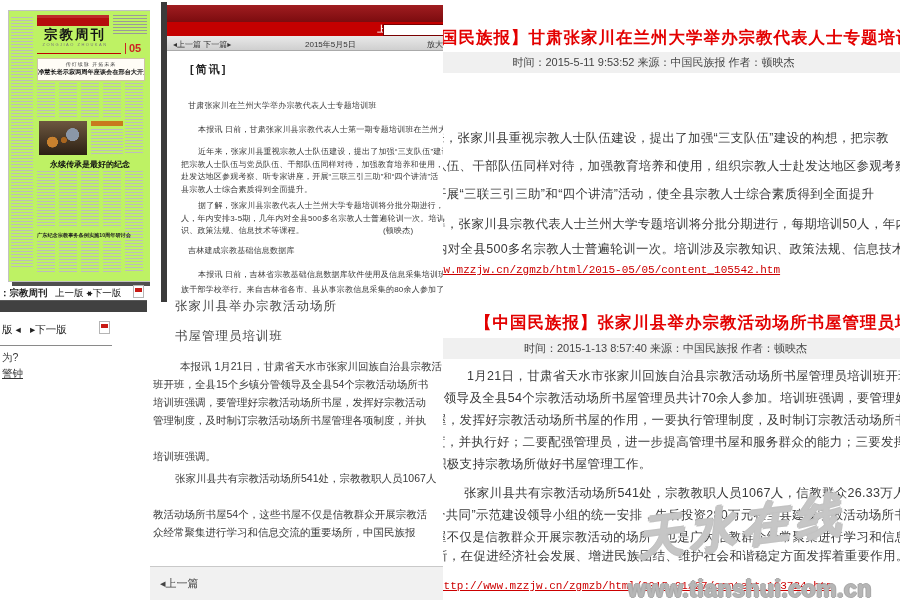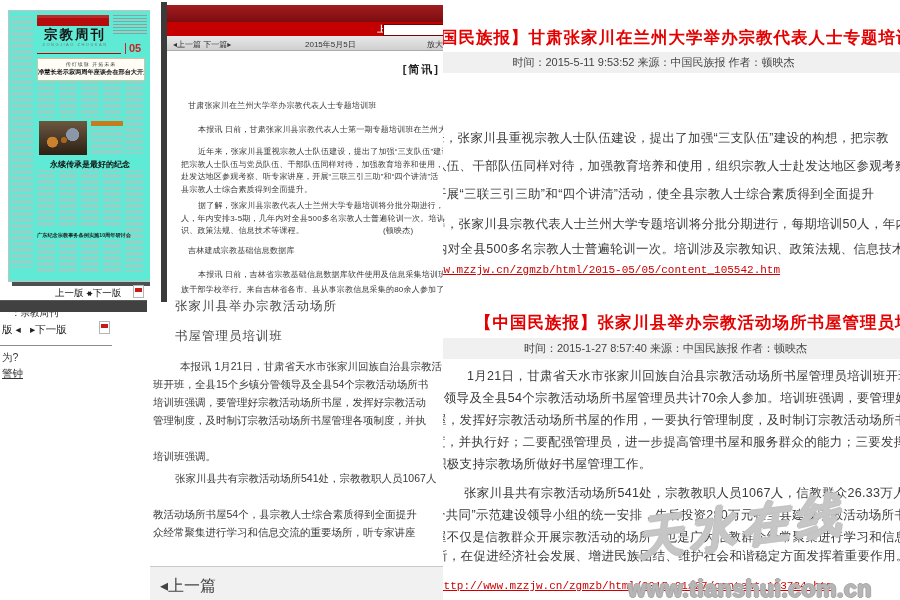--- a/index.html
+++ b/index.html
@@ -5,21 +5,21 @@
   html,body{margin:0;padding:0;background:#fff;}
   #stage{position:relative;width:900px;height:600px;overflow:hidden;background:#fff;
          font-family:"Liberation Sans","DejaVu Sans",sans-serif;}
   .pane{position:absolute;top:0;height:600px;overflow:hidden;}
   #left-pane{left:0;width:158px;z-index:1;background:#fff;}
   #mid-pane{left:150px;width:296px;z-index:2;background:#fff;}
   #right-pane{left:443px;width:457px;z-index:3;background:#fff;}
   .abs{position:absolute;}
 
   
-  #paper{position:absolute;left:8px;top:10px;width:144px;height:270px;background:#5eead4;
+  #paper{position:absolute;left:8px;top:10px;width:144px;height:270px;background:#bef264;
          border:1px solid #c2c2c2;box-shadow:4px 4px 0 #4f4f4f;}
   .stripes{background:repeating-linear-gradient(to bottom,#bdbdbd 0 1px,transparent 1px 3px);}
   .stripes-d{background:repeating-linear-gradient(to bottom,#9a9a9a 0 1px,transparent 1px 3px);}
   #masthead-red{position:absolute;left:28px;top:4px;width:72px;height:11px;background:#b50d0d;
     box-shadow:inset 0 3px 0 rgba(255,255,255,.12);}
   #masthead{position:absolute;left:24px;top:15px;width:84px;text-align:center;
     font-family:"DejaVu Serif","Liberation Serif",serif;font-weight:800;font-size:13.5px;
     letter-spacing:2px;color:#151515;}
   #pinyin{position:absolute;left:24px;top:31px;width:84px;text-align:center;font-size:4px;
     color:#777;letter-spacing:1.5px;}
@@ -56,28 +56,28 @@
   #mid-bar1{position:absolute;left:17px;top:5px;right:0;height:17px;
     background:linear-gradient(#a01d20,#7c0c0f);}
   #mid-bar2{position:absolute;left:17px;top:22px;right:0;height:14px;background:#c40000;}
   #prev-issue{position:absolute;left:193px;top:2px;width:60px;text-align:center;color:#fff;
     font-size:8.5px;font-weight:bold;}
   #mid-search{position:absolute;left:216px;top:1.5px;width:78px;height:10px;background:#fff;
     border:1px solid #7a0000;}
   #mid-toolbar{position:absolute;left:17px;top:36px;right:0;height:14px;
     background:linear-gradient(#e9e9e9,#cfcfcf);border-bottom:1px solid #aaa;font-size:8px;color:#333;}
   #mid-toolbar span{position:absolute;top:3px;white-space:nowrap;text-align:right;}
-  #mid-title{position:absolute;left:40px;top:62px;width:250px;text-align:right;
+  #mid-title{position:absolute;left:40px;top:62px;width:250px;text-align:left;
     font-size:11px;font-weight:bold;color:#222;letter-spacing:2px;}
   .ml{position:absolute;font-size:8px;color:#3a3a3a;white-space:nowrap;letter-spacing:.2px;}
   .mh{position:absolute;font-size:12.5px;color:#4a4a4a;white-space:nowrap;letter-spacing:1px;}
   .mb{position:absolute;font-size:10.5px;color:#3a3a3a;white-space:nowrap;}
   #mid-footer{position:absolute;left:0;right:0;top:566px;height:34px;background:#f1f1f1;
     border-top:1px solid #c9c9c9;}
-  #mid-footer span{position:absolute;left:10px;top:9px;font-size:16px;color:#444;}
+  #mid-footer span{position:absolute;left:10px;top:9px;font-size:11px;color:#444;}
 
   
   .rtitle{position:absolute;font-size:16.5px;font-weight:bold;color:#e30000;white-space:nowrap;
     letter-spacing:1px;}
   .rmeta{position:absolute;left:0;right:0;height:21px;background:#f0f0f0;}
   .rmeta span{display:block;text-align:center;font-size:11px;color:#444;line-height:21px;white-space:nowrap;}
   .rl{position:absolute;font-size:12.5px;color:#3a3a3a;white-space:nowrap;letter-spacing:.3px;}
   .rurl{position:absolute;font-family:"Liberation Mono","DejaVu Sans Mono",monospace;
     font-size:11px;color:#cc0000;text-decoration:underline;white-space:nowrap;cursor:pointer;}
 
@@ -122,21 +122,21 @@
       <div class="abs stripes" style="left:94px;top:160px;width:18px;height:56px;"></div>
       <div class="abs stripes" style="left:116px;top:160px;width:18px;height:100px;"></div>
       <div id="headline3">广东纪念宗教事务条例实施10周年研讨会</div>
       <div class="abs stripes" style="left:28px;top:230px;width:18px;height:32px;"></div>
       <div class="abs stripes" style="left:50px;top:230px;width:18px;height:32px;"></div>
       <div class="abs stripes" style="left:72px;top:230px;width:18px;height:32px;"></div>
       <div class="abs stripes" style="left:94px;top:230px;width:18px;height:32px;"></div>
     </div>
 
     <div class="lnav" style="top:287px;">
-      <span style="left:11px;font-weight:normal;margin-top:20px;">：宗教周刊</span>
+      <span style="left:0;font-weight:bold;">：宗教周刊</span>
       <span style="left:55px;">上一版 ◂</span>
       <span style="left:88px;">▸下一版</span>
       <span style="left:133px;top:-2px;">
           <span class="pdf-icon"></span>
         </span>
     </div>
     <div id="darkbar"></div>
     <div class="lnav" style="top:323px;font-size:10.5px;">
       <span style="left:2px;">版 ◂</span>
       <span style="left:30px;">▸下一版</span>
@@ -180,22 +180,22 @@
 
     <div class="mh" style="left:25px;top:298px;">张家川县举办宗教活动场所</div>
     <div class="mh" style="left:25px;top:328px;">书屋管理员培训班</div>
 
     <div class="mb" style="left:30px;top:360px;">本报讯 1月21日，甘肃省天水市张家川回族自治县宗教活</div>
     <div class="mb" style="left:3px;top:378px;">班开班，全县15个乡镇分管领导及全县54个宗教活动场所书</div>
     <div class="mb" style="left:3px;top:396px;">培训班强调，要管理好宗教活动场所书屋，发挥好宗教活动</div>
     <div class="mb" style="left:3px;top:414px;">管理制度，及时制订宗教活动场所书屋管理各项制度，并执</div>
     <div class="mb" style="left:3px;top:450px;">培训班强调。</div>
     <div class="mb" style="left:25px;top:472px;">张家川县共有宗教活动场所541处，宗教教职人员1067人</div>
-    <div class="mb" style="left:3px;top:508px;">教活动场所书屋54个，县宗教人士综合素质得到全面提升</div>
-    <div class="mb" style="left:3px;top:526px;">众经常聚集进行学习和信息交流的重要场所，听专家讲座</div>
+    <div class="mb" style="left:3px;top:508px;">教活动场所书屋54个，这些书屋不仅是信教群众开展宗教活</div>
+    <div class="mb" style="left:3px;top:526px;">众经常聚集进行学习和信息交流的重要场所，中国民族报</div>
     <div class="mb" style="left:3px;top:572px;">护社会和谐稳定方面发挥着重要作用。</div>
 
     <div id="mid-footer">
       <span>◂上一篇</span>
     </div>
   </div>
 
   <div class="pane" id="right-pane">
 
     <div class="rtitle" style="left:-37px;top:27px;">【中国民族报】甘肃张家川在兰州大学举办宗教代表人士专题培训班</div>
@@ -204,21 +204,21 @@
     </div>
     <div class="rl" style="left:-11px;top:130px;">来，张家川县重视宗教人士队伍建设，提出了加强“三支队伍”建设的构想，把宗教</div>
     <div class="rl" style="left:-9px;top:158px;">队伍、干部队伍同样对待，加强教育培养和使用，组织宗教人士赴发达地区参观考察</div>
     <div class="rl" style="left:-9px;top:186px;">开展“三联三引三助”和“四个讲清”活动，使全县宗教人士综合素质得到全面提升</div>
     <div class="rl" style="left:-10px;top:216px;">解，张家川县宗教代表人士兰州大学专题培训将分批分期进行，每期培训50人，年内</div>
     <div class="rl" style="left:-8px;top:241px;">内对全县500多名宗教人士普遍轮训一次。培训涉及宗教知识、政策法规、信息技术等</div>
     <div class="rurl" style="left:-59px;top:264px;">http://www.mzzjw.cn/zgmzb/html/2015-05/05/content_105542.htm</div>
 
     <div class="rtitle" style="left:32px;top:312px;">【中国民族报】张家川县举办宗教活动场所书屋管理员培训班</div>
     <div class="rmeta" style="top:338px;">
-      <span style="transform:translateX(-6px);">时间：2015-1-27  8:57:40  来源：中国民族报  作者：顿映杰</span>
+      <span style="transform:translateX(-6px);">时间：2015-1-13  8:57:40  来源：中国民族报  作者：顿映杰</span>
     </div>
     <div class="rl" style="left:24px;top:368px;">1月21日，甘肃省天水市张家川回族自治县宗教活动场所书屋管理员培训班开班，全县15个乡镇</div>
     <div class="rl" style="left:-12px;top:390px;">管领导及全县54个宗教活动场所书屋管理员共计70余人参加。培训班强调，要管理好宗教活动场所书</div>
     <div class="rl" style="left:-9px;top:412px;">屋，发挥好宗教活动场所书屋的作用，一要执行管理制度，及时制订宗教活动场所书屋管理各项制</div>
     <div class="rl" style="left:-10px;top:434px;">度，并执行好；二要配强管理员，进一步提高管理书屋和服务群众的能力；三要发挥部门职能作用，</div>
     <div class="rl" style="left:-9px;top:456px;">积极支持宗教场所做好书屋管理工作。</div>
     <div class="rl" style="left:21px;top:485px;">张家川县共有宗教活动场所541处，宗教教职人员1067人，信教群众26.33万人，按照甘肃省“两</div>
     <div class="rl" style="left:-10px;top:507px;">个共同”示范建设领导小组的统一安排，先后投资280万元在全县建设宗教活动场所书屋54个，这些</div>
     <div class="rl" style="left:-9px;top:529px;">屋不仅是信教群众开展宗教活动的场所，也是广大信教群众经常聚集进行学习和信息交流的重要场</div>
     <div class="rl" style="left:-8px;top:548px;">所，在促进经济社会发展、增进民族团结、维护社会和谐稳定方面发挥着重要作用。</div>

